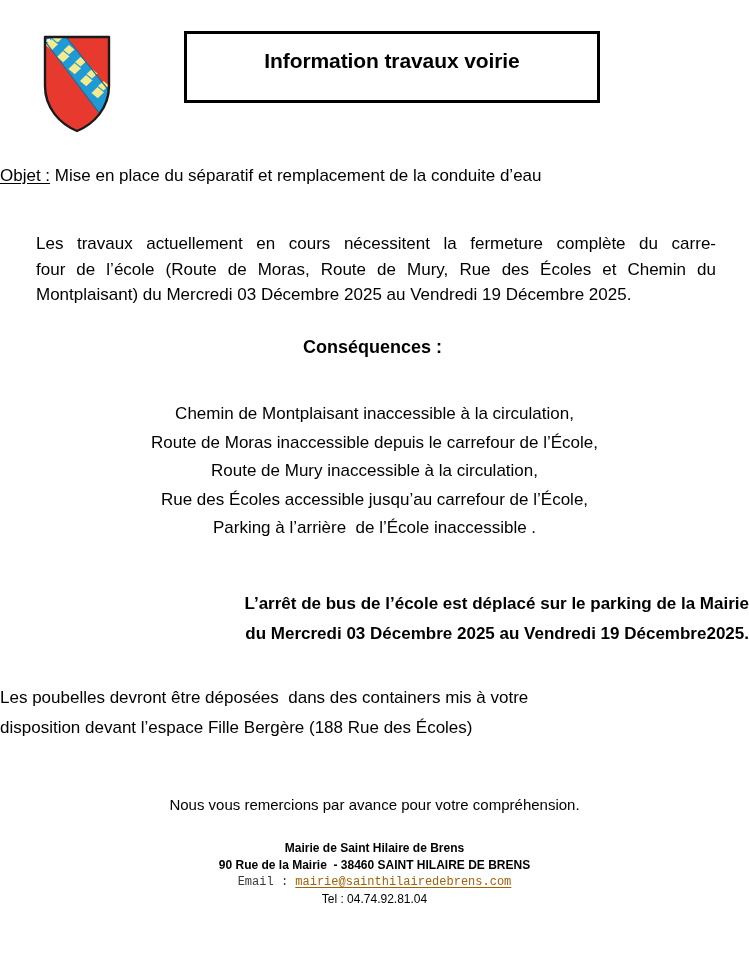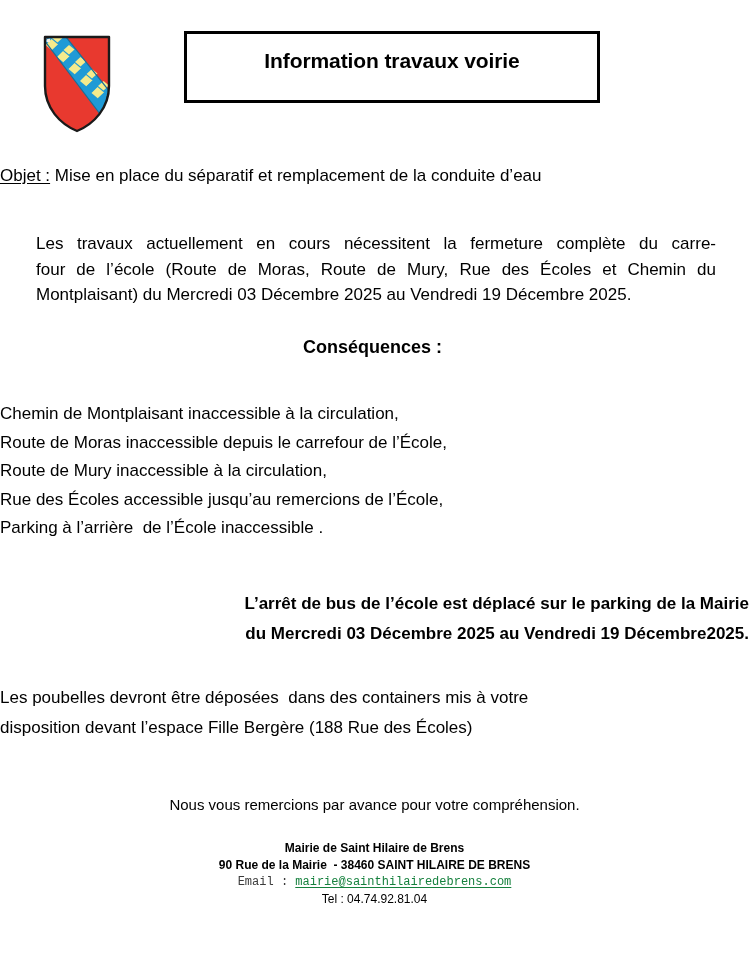--- a/index.html
+++ b/index.html
@@ -110,20 +110,21 @@
     font-size: 18px;
     font-weight: bold;
     line-height: 1.2;
   }
 
   .conseq-list {
     position: absolute;
     left: 0;
     top: 400px;
     width: 749px;
+    text-align: center;
     font-size: 17px;
     line-height: 1.68;
   }
   .conseq-list .conseq-item {
     white-space: pre;
   }
 
   .bus-block {
     position: absolute;
     left: 0;
@@ -175,21 +176,21 @@
     font-family: "Liberation Mono", "DejaVu Sans Mono", monospace;
     font-size: 12px;
     font-weight: normal;
     line-height: 1.45;
     color: #3a3a3a;
     white-space: pre;
   }
   .footer-email .email-addr {
     text-decoration: underline;
     text-underline-offset: 2px;
-    color: #15803d;
+    color: #a16207;
   }
   .footer-tel {
     font-size: 12px;
     font-weight: normal;
     line-height: 1.45;
     white-space: pre;
   }
 </style>
 </head>
 <body>
@@ -258,21 +259,21 @@
     <div>four de l’école (Route de Moras, Route de Mury, Rue des Écoles et Chemin du</div>
     <div class="lastline">Montplaisant) du Mercredi 03 Décembre 2025 au Vendredi 19 Décembre 2025.</div>
   </div>
 
   <div class="conseq-title">Conséquences :</div>
 
   <div class="conseq-list">
     <div class="conseq-item">Chemin de Montplaisant inaccessible à la circulation,</div>
     <div class="conseq-item">Route de Moras inaccessible depuis le carrefour de l’École,</div>
     <div class="conseq-item">Route de Mury inaccessible à la circulation,</div>
-    <div class="conseq-item">Rue des Écoles accessible jusqu’au remercions de l’École,</div>
+    <div class="conseq-item">Rue des Écoles accessible jusqu’au carrefour de l’École,</div>
     <div class="conseq-item">Parking à l’arrière  de l’École inaccessible .</div>
   </div>
 
   <div class="bus-block">
     <div class="bus-line">L’arrêt de bus de l’école est déplacé sur le parking de la Mairie</div>
     <div class="bus-line">du Mercredi 03 Décembre 2025 au Vendredi 19 Décembre2025.</div>
   </div>
 
   <div class="poubelles-block">
     <div class="poubelles-line">Les poubelles devront être déposées  dans des containers mis à votre</div>

